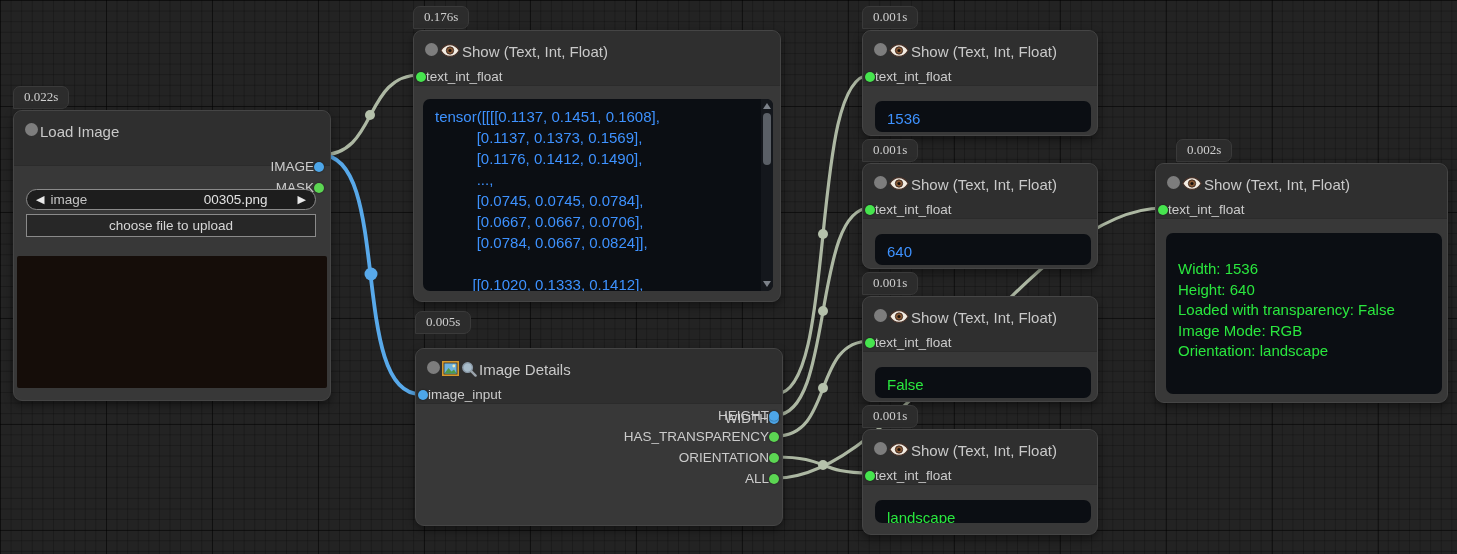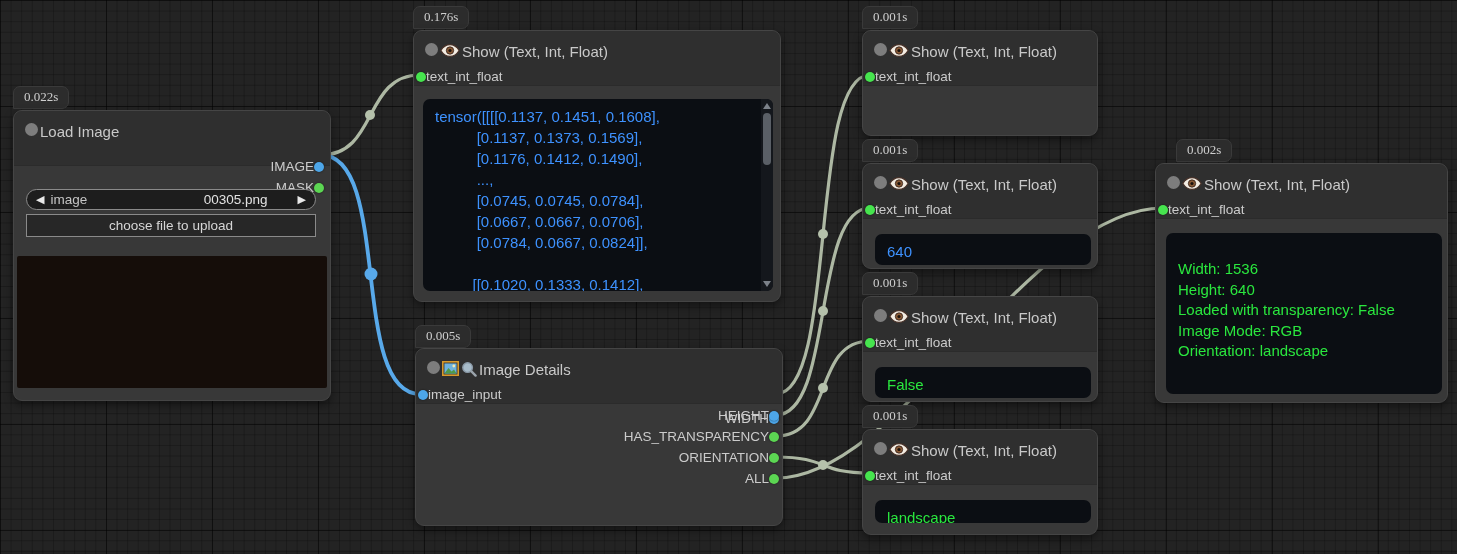--- a/index.html
+++ b/index.html
@@ -150,21 +150,21 @@
           [0.0784, 0.0667, 0.0824]],
 
          [[0.1020, 0.1333, 0.1412],</div>
     <div class="scrollbar" style="left:347px;top:68px;height:192px;">
       <div class="scroll-arrow up" style="top:4px;"></div>
       <div class="scroll-thumb" style="top:14px;height:52px;"></div>
       <div class="scroll-arrow down" style="bottom:4px;"></div>
     </div>
   </div>
 
-  <div class="badge" style="left:415px;top:325px;">0.005s</div>
+  <div class="badge" style="left:415px;top:311px;">0.005s</div>
   <div class="node" style="left:415px;top:348px;width:368px;height:178px;">
     <div class="node-title">
       <span class="status-dot"></span>
       <span class="icon">
         <svg width="17" height="15" viewBox="0 0 17 15">
             <rect x="0.8" y="0.8" width="15.4" height="13.4" fill="none" stroke="#d89a2b" stroke-width="1.6"></rect>
             <rect x="2.4" y="2.4" width="12.2" height="10.2" fill="#6fb3dd"></rect>
             <path d="M2.4 12.6 L6.5 7 L9.5 10.5 L12 8.5 L14.6 12.6 Z" fill="#4f9a4a"></path>
             <circle cx="11.8" cy="5" r="1.4" fill="#f4e9b0"></circle>
           </svg>
@@ -213,20 +213,21 @@
             <circle cx="12" cy="8" r="4.4" fill="#8a5a35" stroke="#33211a" stroke-width="1"></circle>
             <circle cx="12" cy="8" r="1.9" fill="#1b120d"></circle>
           </svg>
       </span>
       <span>Show (Text, Int, Float)</span>
     </div>
     <div class="slot" style="left:2px;top:38px;">
       <span class="dot dot-bright"></span>
       <span>text_int_float</span>
     </div>
+    <div class="valuebox txt-blue" style="left:12px;top:70px;width:216px;height:31px;">1536</div>
   </div>
 
   <div class="badge" style="left:862px;top:139px;">0.001s</div>
   <div class="node" style="left:862px;top:163px;width:236px;height:106px;">
     <div class="node-title">
       <span class="status-dot"></span>
       <span class="icon">
         <svg width="20" height="15" viewBox="0 0 24 16">
             <path d="M12 1 C6 1 2.5 5.5 1 8 C2.5 10.5 6 15 12 15 C18 15 21.5 10.5 23 8 C21.5 5.5 18 1 12 1 Z" fill="#f3ece2" stroke="#4a332a" stroke-width="1.6"></path>
             <circle cx="12" cy="8" r="4.4" fill="#8a5a35" stroke="#33211a" stroke-width="1"></circle>

